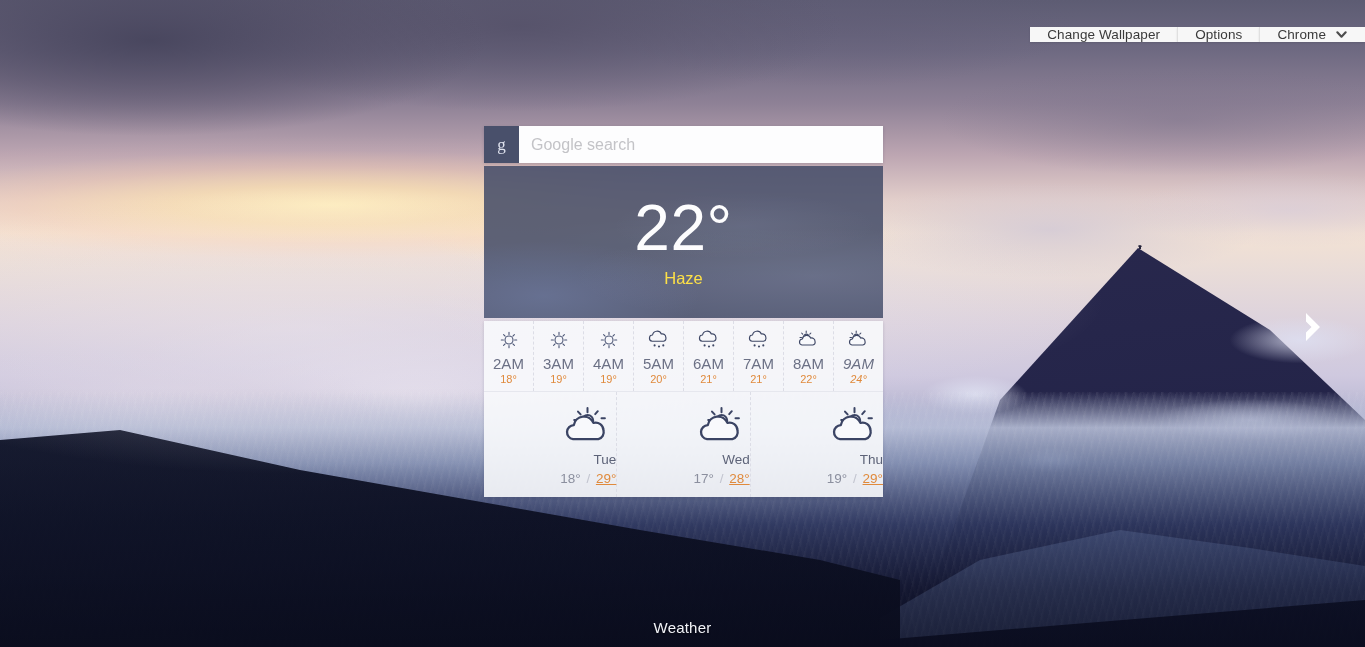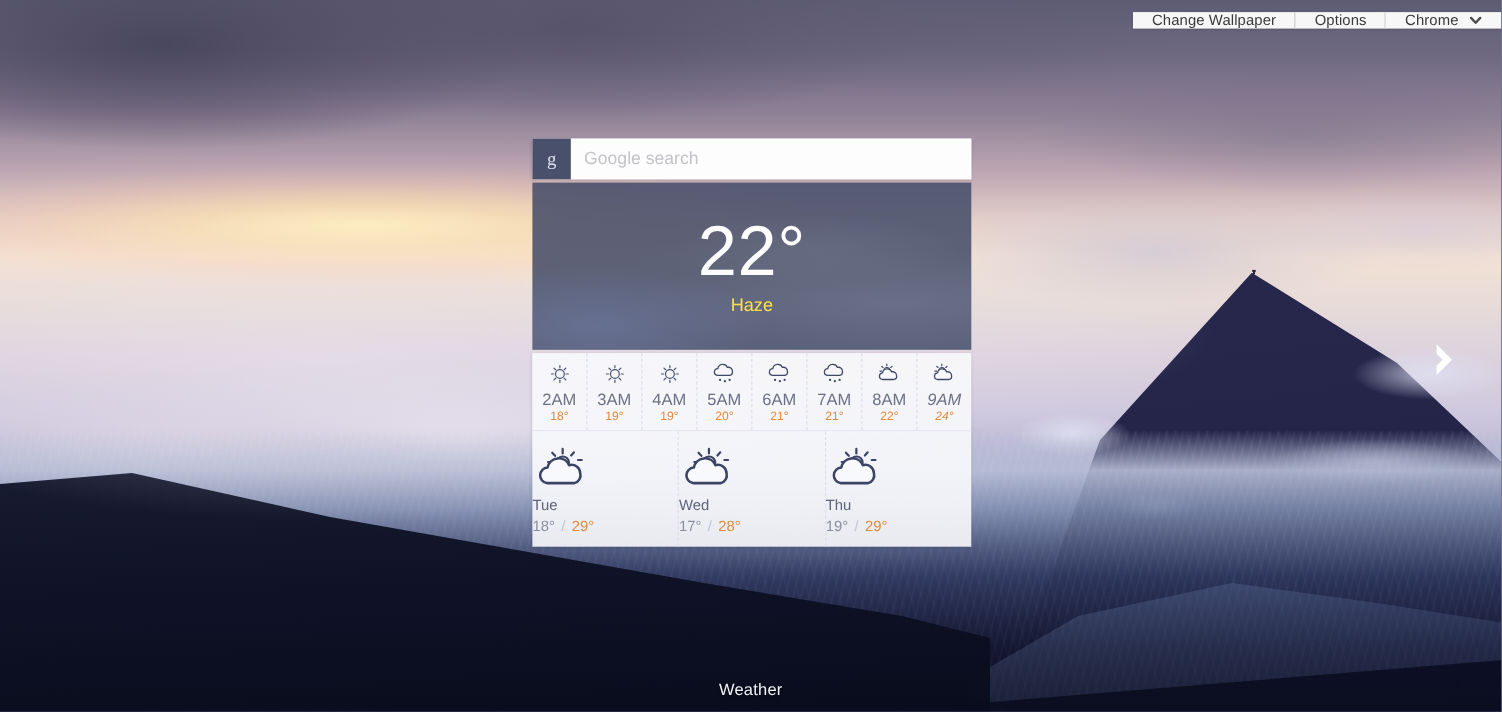--- a/index.html
+++ b/index.html
@@ -127,21 +127,21 @@
       radial-gradient(ellipse 420px 120px at 760px 300px, rgba(232,228,240,0.28) 0%, rgba(232,228,240,0) 82%);
   }
   
   .wp-vignette {
     background: linear-gradient(180deg, rgba(10,12,30,0) 60%, rgba(8,10,26,0.35) 88%, rgba(6,8,22,0.55) 100%);
   }
 
   
   .topbar {
     position: absolute; top: 11px; right: 0;
-    display: flex; align-items: flex-start;
+    display: flex; align-items: flex-end;
     height: 31px;
     z-index: 30;
   }
   .topbtn {
     background: #f7f7f7;
     border: none;
     border-left: 1px solid #e0e0e0;
     color: #3a3a3a;
     font-family: "Liberation Sans", sans-serif;
     font-size: 13.5px;
@@ -259,33 +259,33 @@
   }
   .hour .htemp {
     font-size: 11px; color: #e08a3c; font-weight: 400;
   }
 
   .daily { display: flex; height: 105px; }
   .day {
     flex: 1 1 0;
     border-right: 1px dashed #dcdde6;
     display: flex; flex-direction: column;
-    align-items: flex-start; justify-content: center;
+    align-items: flex-end; justify-content: center;
     cursor: default;
   }
   .day:last-child { border-right: none; }
   .day .dico { height: 44px; display: flex; align-items: center; }
   .day .dlabel {
     font-size: 13.5px; color: #5d6378; margin-top: 4px;
   }
   .day .dtemps {
     font-size: 13.5px; margin-top: 4px;
     color: #8b8f9e;
   }
-  .day .dtemps .hi { color: #e08a3c; }
+  .day .dtemps .hi { color: #e08a3c; text-decoration: underline; }
   .day .dtemps .sep { color: #c2c4cf; margin: 0 2px; }
 
   
   .wlabel {
     position: absolute;
     left: 0; right: 0; bottom: 11px;
     text-align: center;
     color: #f2f3f8;
     font-size: 15px;
     letter-spacing: .2px;

